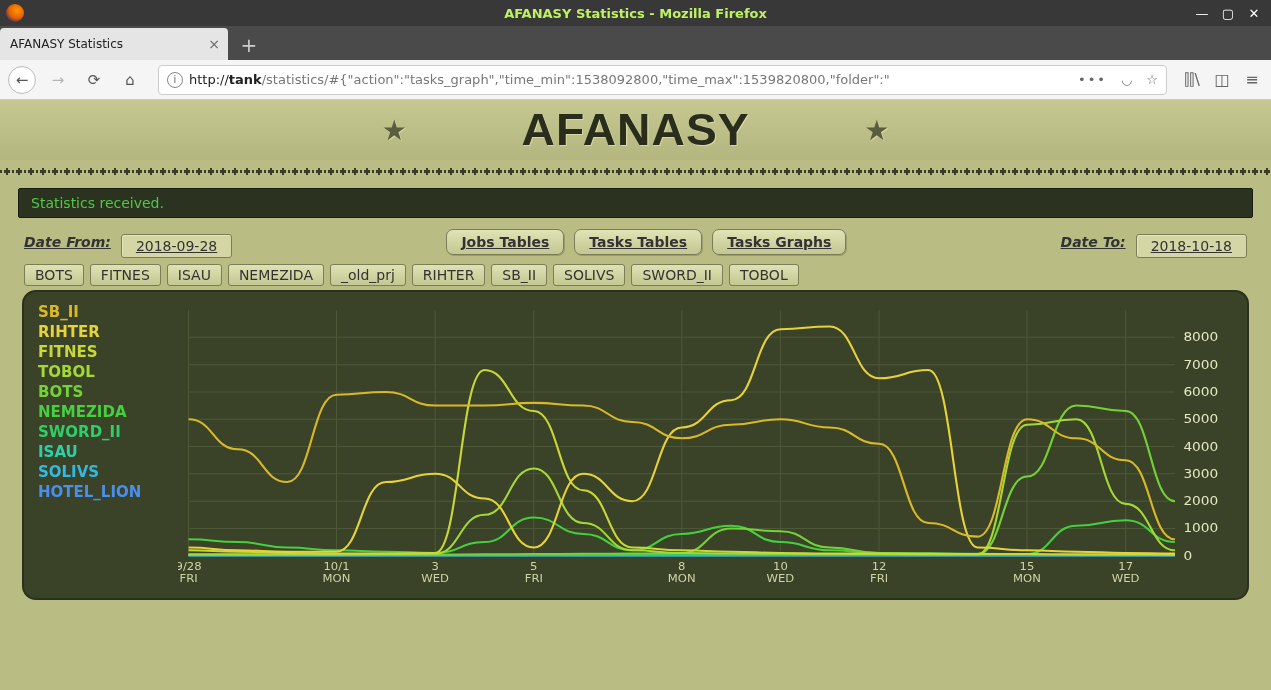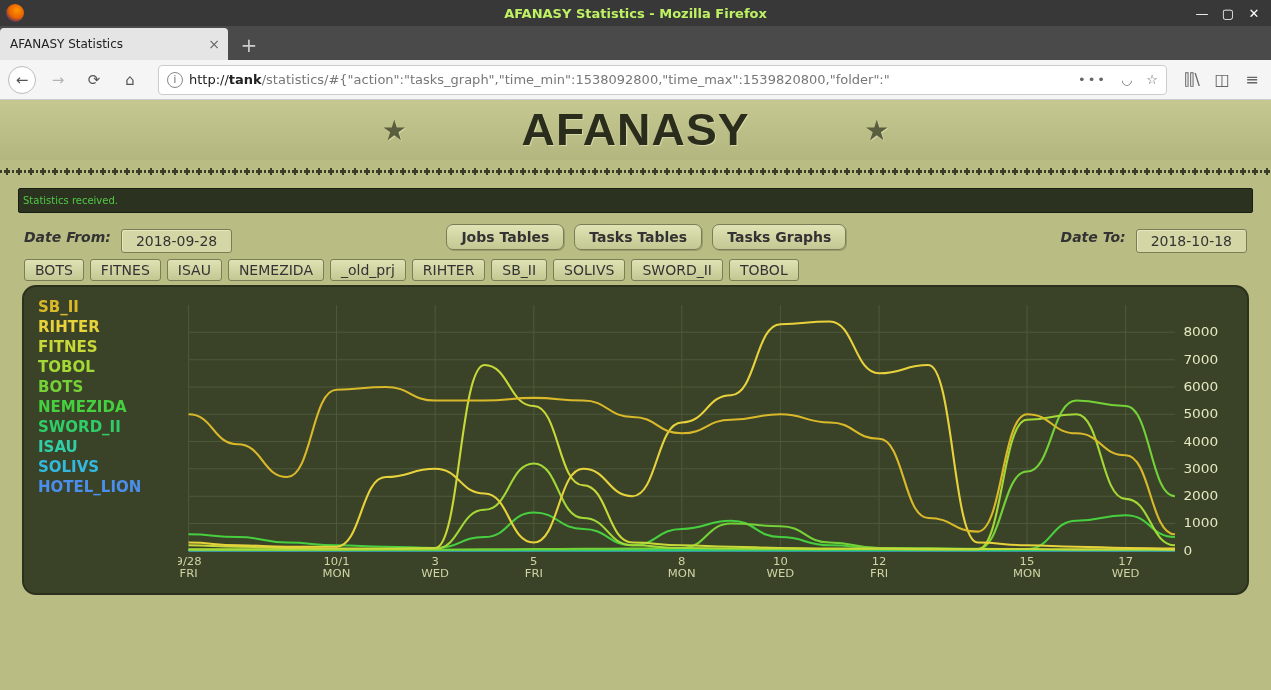--- a/index.html
+++ b/index.html
@@ -28,23 +28,23 @@
   
   .page { height: calc(690px - 26px - 34px - 40px); overflow:hidden; position:relative; }
   .bgtex { width:100%; height:100%; background:#b9bd83; position:relative; }
   
   .header { height:60px; display:flex; align-items:center; justify-content:center; gap:120px; background:linear-gradient(#c5c991, #b3b77f);}
   .star { font-size:28px; color:#5a5d3e; text-shadow:1px 1px 0 #d5d8a5;}
   .logo { font-family: "Arial Black", Impact, sans-serif; font-size:44px; font-weight:900; letter-spacing:1px; color:#2b2d1c; text-shadow:1px 1px 0 #d5d8a5; transform:scaleX(1.05);}
   
   .hr-barbed { height:16px; background: repeating-linear-gradient(90deg, #3a3c28 0 2px, transparent 2px 4px), repeating-linear-gradient(90deg, transparent 0 6px, #3a3c28 6px 8px, transparent 8px 12px); background-position:0 6px, 0 4px; background-size:auto 3px, auto 7px; background-repeat:repeat-x; margin:4px 0;}
   
-  .status { margin: 8px 18px 8px 18px; padding:6px 4px; background:#2b3320; border:1px solid #1a1f13; color:#52c846; font-size:10px; border-radius:2px;}
-  
-  .controlrow { display:flex; align-items:center; margin:6px 24px; gap:10px; font-size:14px; color:#333; font-style:italic; font-weight:bold;}
+  .status { margin: 8px 18px 8px 18px; padding:6px 12px; background:#2b3320; border:1px solid #1a1f13; color:#52c846; font-size:14px; border-radius:2px;}
+  
+  .controlrow { display:flex; align-items:center; margin:6px 24px; gap:10px; font-size:14px; color:#333; font-style:italic; font-weight:bold;text-decoration:underline;}
   .controlrow .spacer { flex:1; }
   .datebox { font-style:normal; font-weight:normal; background:#d4d7a5; border:1px solid #7a7d56; border-radius:3px; padding:3px 14px; box-shadow:inset 1px 1px 0 #e5e8ba;margin-top:8px;}
   .btn { font-style:normal; font-weight:bold; background:linear-gradient(#e0e3b4,#c3c792); border:1px solid #7a7d56; border-radius:7px; padding:4px 14px; cursor:pointer; color:#333; box-shadow:1px 1px 0 #9a9d70;}
   
   .filterrow { display:flex; align-items:center; margin:4px 24px; gap:6px; flex-wrap:wrap;}
   .fbtn { font-size:14px; background:linear-gradient(#dfe3b4,#c3c792); border:1px solid #7a7d56; border-radius:3px; padding:2px 10px; cursor:pointer; color:#333;}
   .ctrl-label { margin-left:auto; font-size:14px; color:#333; padding-right:6px;}
   
   .section-title { text-align:center; font-size:17px; font-weight:bold; color:#222; text-shadow:1px 1px 0 #d5d8a5; margin:10px 0 4px 0;}
   

